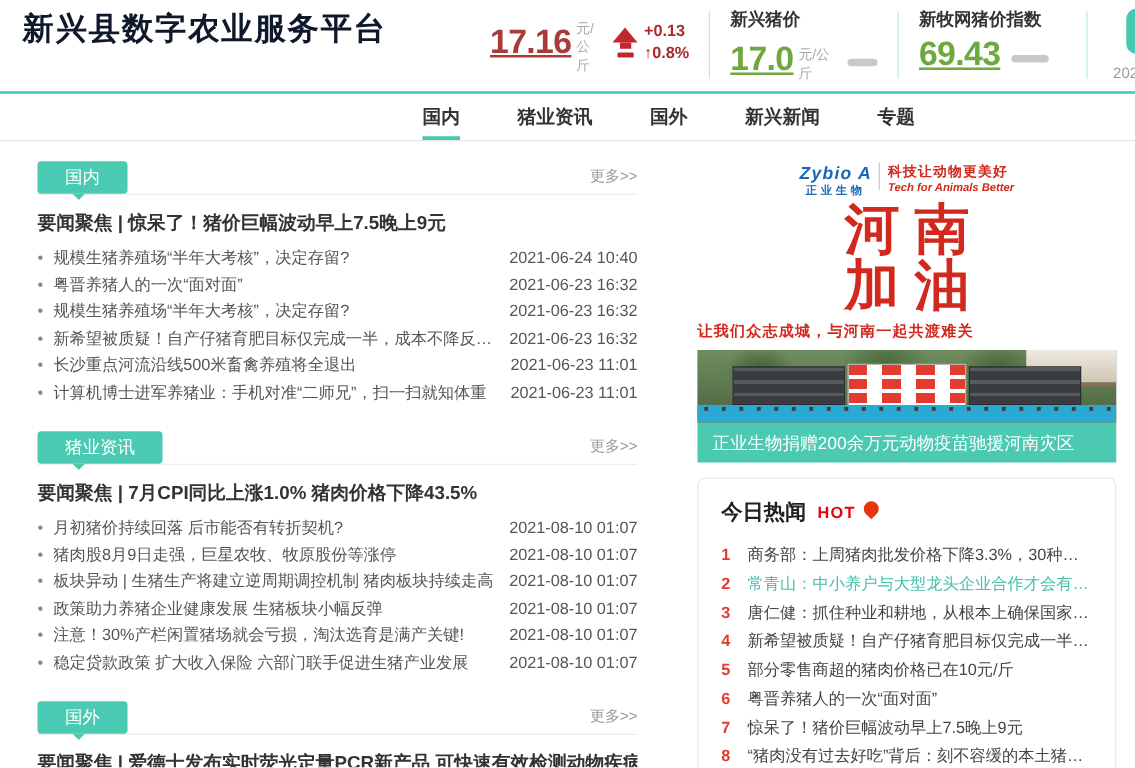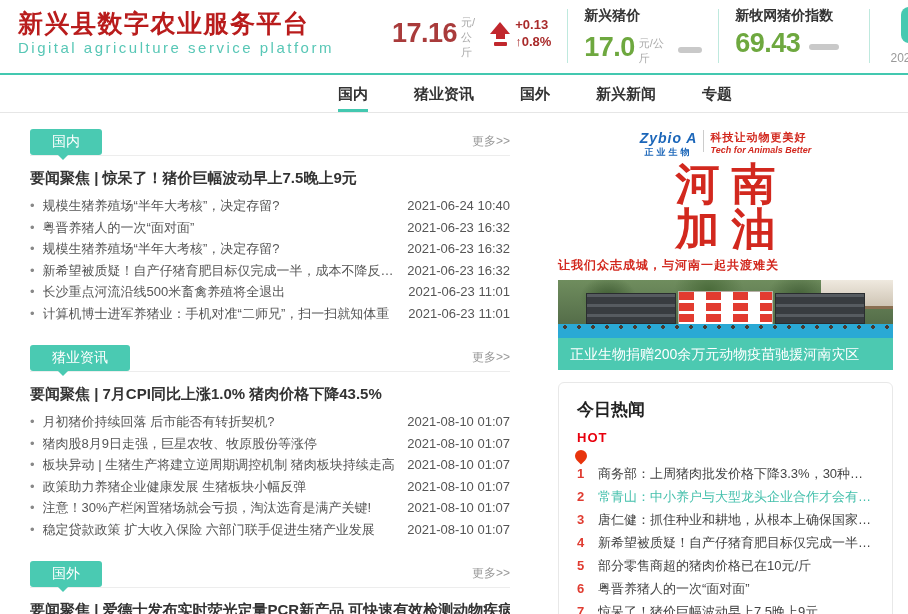--- a/index.html
+++ b/index.html
@@ -2,27 +2,27 @@
 <html><head>
 <meta charset="utf-8">
 <style>
   html,body{margin:0;padding:0;background:#fff;}
   body{font-family:"Liberation Sans","DejaVu Sans",sans-serif;}
   .page{position:relative;width:908px;height:614px;background:#fff;overflow:hidden;}
 
   
   .header{position:absolute;top:0;left:0;right:0;height:73px;background:#fff;}
   .logo{position:absolute;left:18px;top:9px;cursor:pointer;}
-  .logo-title{font-size:25px;font-weight:800;color:#b91c1c;letter-spacing:1.5px;line-height:1.15;}
+  .logo-title{font-size:25px;font-weight:800;color:#0f172a;letter-spacing:1.5px;line-height:1.15;}
   .logo-sub{font-size:15px;color:#58c7b6;letter-spacing:2.5px;margin-top:1px;}
   .tickers{position:absolute;left:392px;top:7px;display:flex;align-items:flex-start;}
   .ticker{min-width:118px;}
   .t-label{font-size:14px;font-weight:700;color:#333;margin-bottom:3px;}
   .t-row{display:flex;align-items:center;}
-  .t-value{font-size:27px;font-weight:700;letter-spacing:-0.5px;}
+  .t-value{font-size:27px;font-weight:700;letter-spacing:-0.5px;text-decoration:underline;}
   .t-value.red{color:#a93b3b;}
   .t-value.green{color:#6ea83f;}
   .t-unit{font-size:11px;color:#aaa;margin-left:4px;margin-top:8px;}
   .arrow-up{display:inline-flex;flex-direction:column;align-items:center;margin:0 5px 0 9px;}
   .arrow-up .tri{width:0;height:0;border-left:10px solid transparent;border-right:10px solid transparent;border-bottom:12px solid #c1272d;}
   .arrow-up .stem{width:9px;height:5px;background:#c1272d;}
   .arrow-up .bar{width:13px;height:4px;background:#c1272d;margin-top:3px;border-radius:1px;}
   .t-change{display:flex;flex-direction:column;font-size:13px;font-weight:700;color:#a92b2b;line-height:1.25;}
   .dash{display:inline-block;width:30px;height:6px;background:#c9c9c9;border-radius:3px;margin-left:9px;margin-top:6px;}
   .vdiv{width:1px;height:54px;background:#bfe9de;margin:2px 16px 0 16px;}
@@ -71,38 +71,37 @@
   .ph-building{position:absolute;right:0;top:0;width:72px;height:26px;background:linear-gradient(#efe9df,#cfc5b5);border-bottom:3px solid #8a6f52;}
   .ph-truck-l,.ph-truck-r{position:absolute;top:13px;width:90px;height:31px;background:repeating-linear-gradient(180deg,#565b60 0 3px,#383c40 3px 10px);border:1px solid #2a2d30;box-sizing:border-box;}
   .ph-truck-l{left:28px;}
   .ph-truck-r{right:28px;}
   .ph-boxes{position:absolute;left:120px;right:120px;top:11px;height:34px;background:repeating-linear-gradient(180deg,rgba(255,255,255,0) 0 8px,#fff 8px 11px),repeating-linear-gradient(90deg,#e23b30 0 15px,#fff 15px 27px);border:1px solid #b8b2a8;box-sizing:border-box;}
   .ph-people{position:absolute;left:0;right:0;bottom:0;height:14px;background-color:#2aa9d5;background-image:radial-gradient(circle 3px at 7px 3px,#4a3a30 60%,transparent 62%);background-size:14px 14px;background-repeat:repeat-x;}
   .banner-caption{background:#4cc9b1;color:#fff;font-size:14px;padding:7px 12px;line-height:1.3;}
 
   
   .hot-box{margin-top:12px;border:1px solid #e8e8e8;border-radius:6px;padding:15px 18px 16px;background:#fff;}
-  .hot-head{display:flex;gap:9px;flex-direction:column;}
+  .hot-head{display:flex;align-items:center;gap:9px;margin-bottom:11px;}
   .hot-title{font-size:17px;font-weight:800;color:#222;}
   .hot-label{font-size:13px;font-weight:800;color:#e8000d;letter-spacing:1px;}
   .flame{width:12px;height:12px;background:#e8340c;border-radius:0 50% 50% 50%;transform:rotate(-135deg);margin-left:-2px;margin-top:-4px;}
   .hot-row{display:flex;line-height:23px;font-size:13px;color:#444;cursor:pointer;align-items:baseline;}
   .hot-rank{color:#e03c31;font-weight:800;width:21px;flex-shrink:0;}
   .hot-text{flex:1;white-space:nowrap;overflow:hidden;text-overflow:ellipsis;}
   .hot-text.highlight{color:#45c0ac;}
 </style>
 </head>
 <body>
 
 <div class="page">
 
   <header class="header">
     <div class="logo">
       <div class="logo-title">新兴县数字农业服务平台</div>
-      <div class="logo-sub">Digital agriculture service platform</div>
     </div>
 
     <div class="tickers">
       <div class="ticker">
         <div class="t-row">
           <span class="t-value red">17.16</span>
           <span class="t-unit">元/公斤</span>
           <span class="arrow-up">
               <i class="tri"></i>
               <i class="stem"></i>

